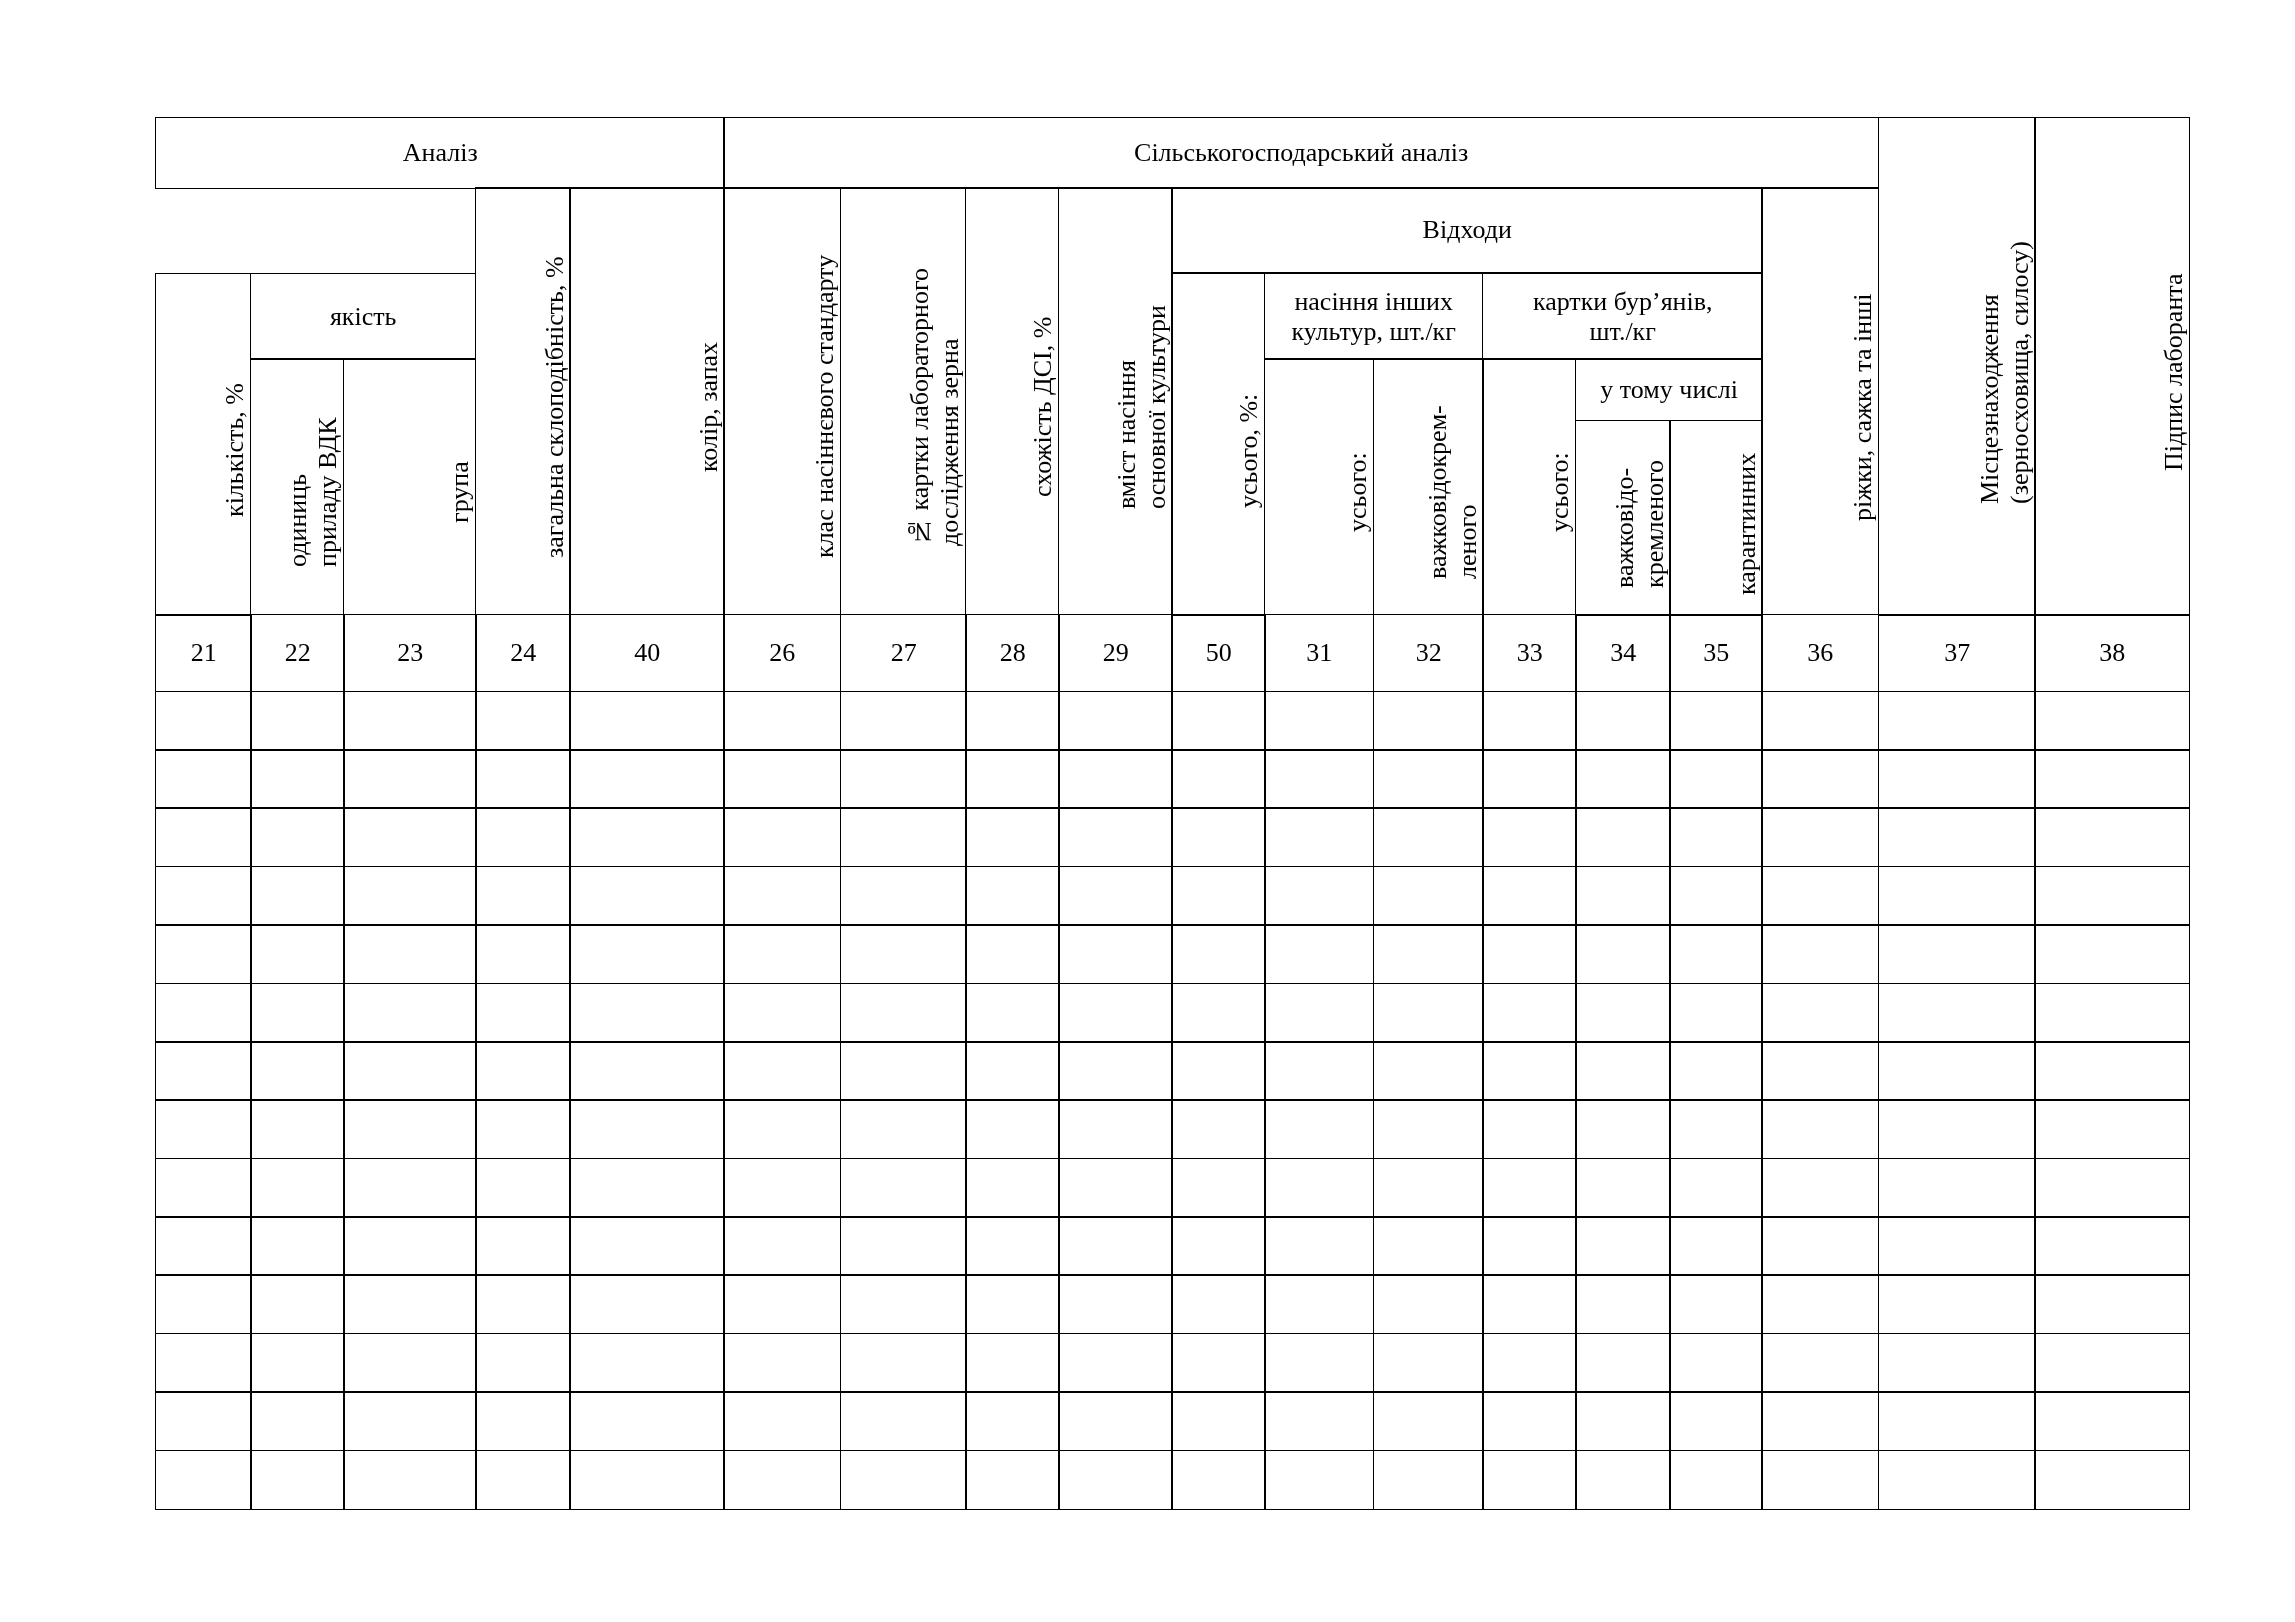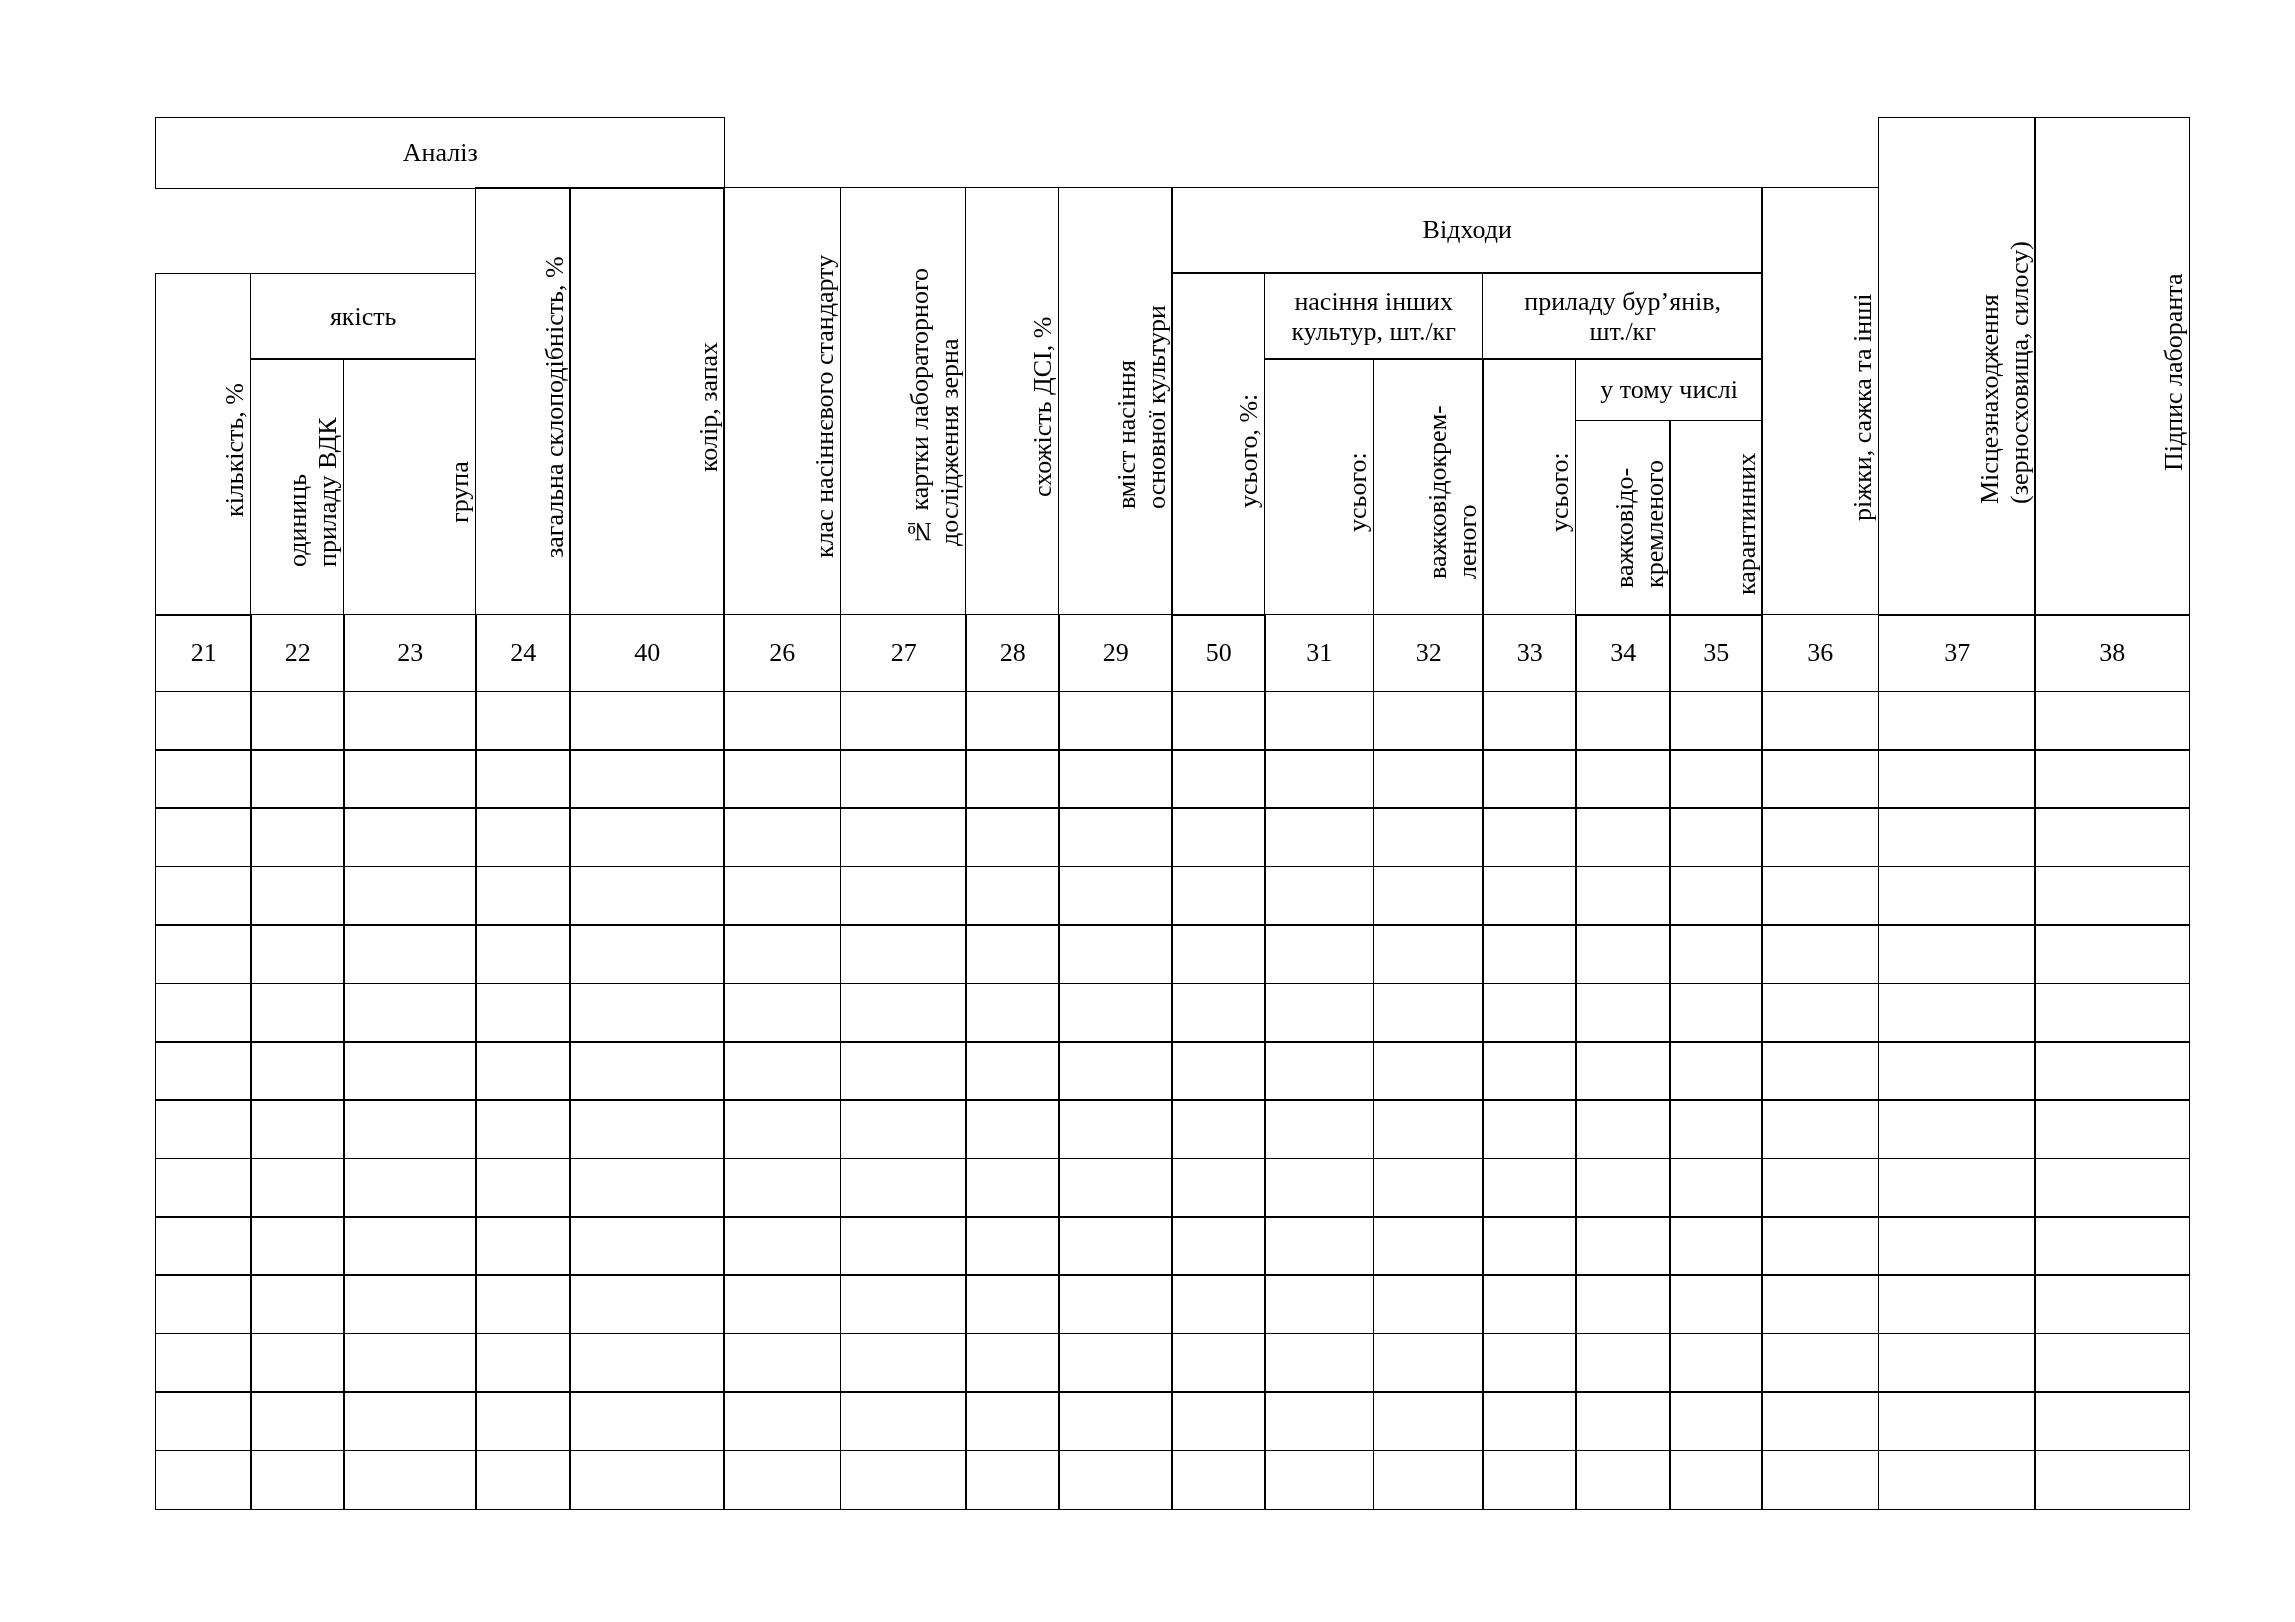--- a/index.html
+++ b/index.html
@@ -16,41 +16,42 @@
     .vert-bottom { align-items: flex-end; padding-bottom: 11.8px; }
     .num { font-size: 26px; }
     .hz { white-space: pre-line; }
   </style>
 </head>
 <body>
 
 <div id="sheet">
 
   <div class="cell h" style="left:156px;top:118px;width:570px;height:72px;">Аналіз</div>
+  <div class="cell h" style="left:724px;top:118px;width:1156px;height:72px;">Сільськогосподарський аналіз</div>
   <div class="cell vert vert-bottom" style="left:1879px;top:118px;width:158px;height:499px;"><span>Місцезнаходження
 (зерносховища, силосу)</span></div>
   <div class="cell vert vert-bottom" style="left:2035px;top:118px;width:156px;height:499px;"><span>Підпис лаборанта</span></div>
 
   <div class="cell vert vert-bottom" style="left:476px;top:188px;width:96px;height:428px;"><span>загальна склоподібність, %</span></div>
   <div class="cell vert vert-bottom" style="left:570px;top:188px;width:156px;height:428px;"><span>колір, запах</span></div>
   <div class="cell vert vert-bottom" style="left:724px;top:188px;width:118px;height:428px;"><span>клас насіннєвого стандарту</span></div>
   <div class="cell vert vert-bottom" style="left:841px;top:188px;width:126px;height:428px;"><span>№ картки лабораторного
 дослідження зерна</span></div>
   <div class="cell vert vert-bottom" style="left:966px;top:188px;width:94px;height:428px;"><span>схожість ДСІ, %</span></div>
   <div class="cell vert vert-bottom" style="left:1059px;top:188px;width:115px;height:428px;"><span>вміст насіння
 основної культури</span></div>
   <div class="cell h" style="left:1172px;top:188px;width:592px;height:86px;">Відходи</div>
   <div class="cell vert vert-bottom" style="left:1762px;top:188px;width:118px;height:428px;"><span>ріжки, сажка та інші</span></div>
 
   <div class="cell vert vert-bottom" style="left:156px;top:274px;width:96px;height:343px;"><span>кількість, %</span></div>
   <div class="cell h" style="left:251px;top:274px;width:226px;height:87px;">якість</div>
   <div class="cell vert vert-bottom" style="left:1172px;top:274px;width:94px;height:343px;"><span>усього, %:</span></div>
   <div class="cell h hz" style="left:1265px;top:274px;width:219px;height:87px;">насіння інших
 культур, шт./кг</div>
-  <div class="cell h hz" style="left:1483px;top:274px;width:281px;height:87px;">приладу бур’янів,
+  <div class="cell h hz" style="left:1483px;top:274px;width:281px;height:87px;">картки бур’янів,
 шт./кг</div>
 
   <div class="cell vert vert-bottom" style="left:251px;top:359px;width:94px;height:257px;"><span>одиниць
 приладу ВДК</span></div>
   <div class="cell vert vert-bottom" style="left:344px;top:359px;width:133px;height:257px;"><span>група</span></div>
   <div class="cell vert vert-bottom" style="left:1265px;top:359px;width:110px;height:257px;"><span>усього:</span></div>
   <div class="cell vert vert-bottom" style="left:1374px;top:359px;width:111px;height:257px;"><span>важковідокрем-
 леного</span></div>
   <div class="cell vert vert-bottom" style="left:1483px;top:359px;width:94px;height:257px;"><span>усього:</span></div>
   <div class="cell h" style="left:1576px;top:359px;width:188px;height:63px;font-family:Liberation Serif, serif;">у тому числі</div>

